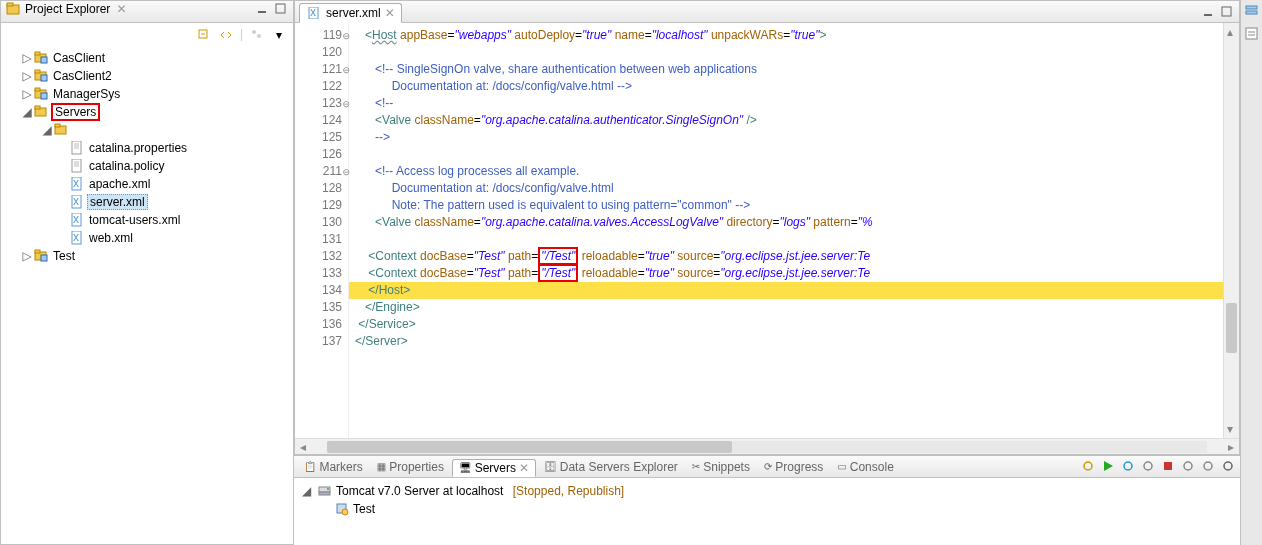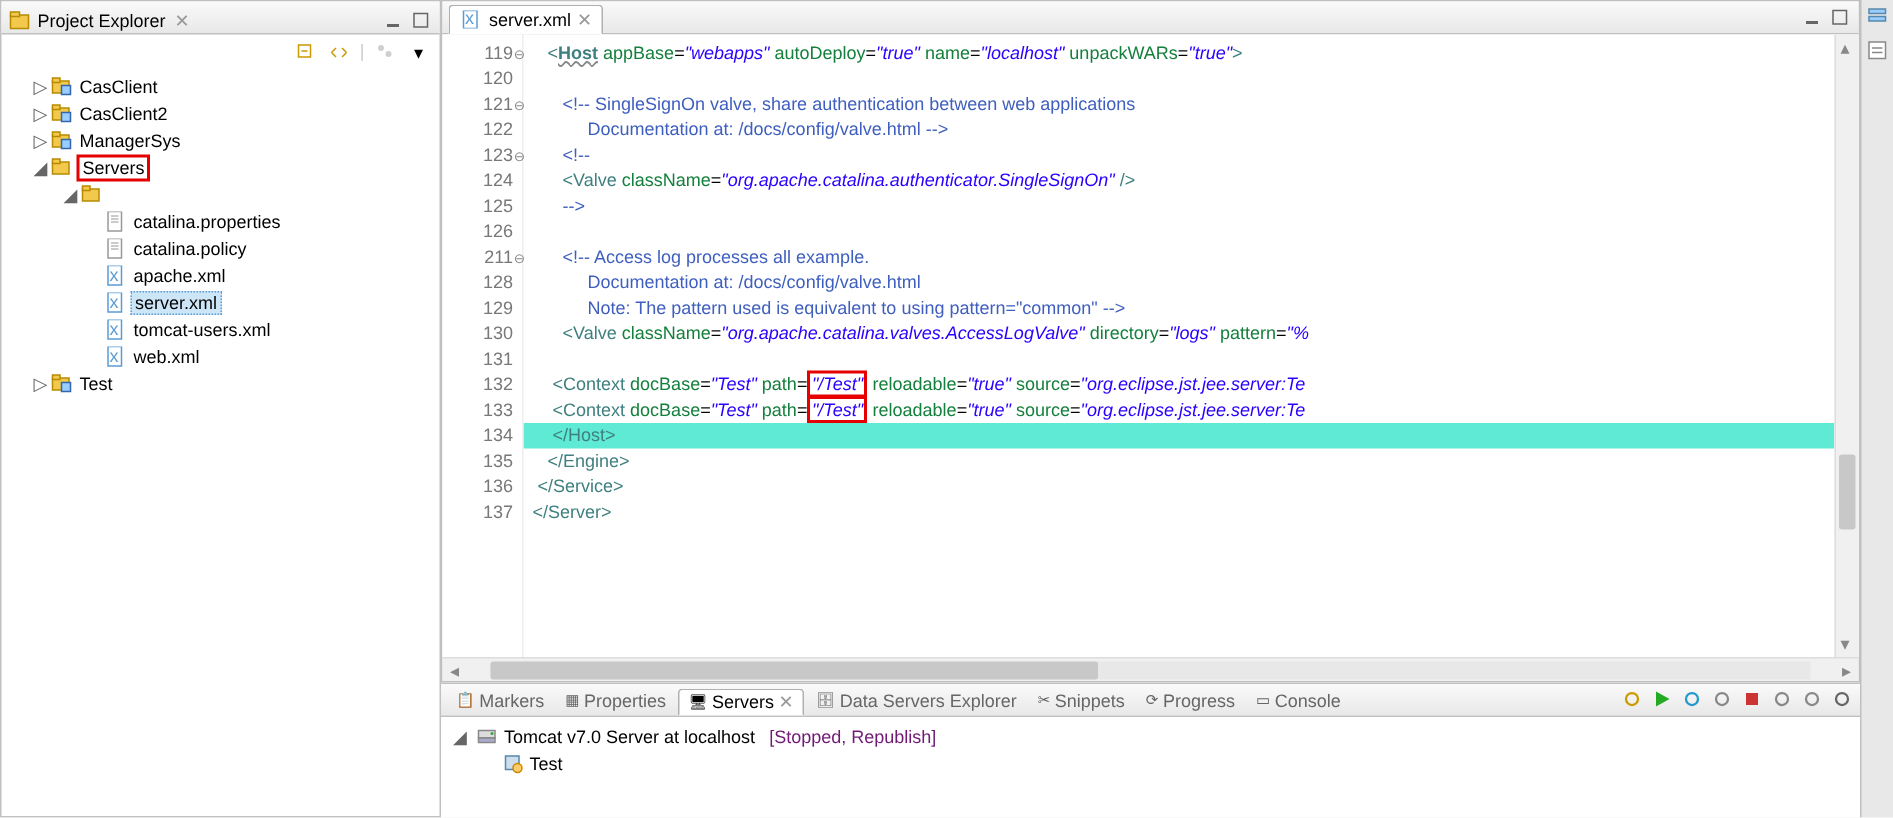--- a/index.html
+++ b/index.html
@@ -1,19 +1,19 @@
 <!DOCTYPE html>
 <html><head>
 <meta charset="utf-8">
 <style>
 * { box-sizing: border-box; margin: 0; padding: 0; font-family: "Segoe UI", Tahoma, sans-serif; font-size: 12px; }
 body { background: #f0f0f0; width: 1262px; height: 545px; overflow: hidden; display: flex; }
 
 .panel { background: #fff; border: 1px solid #c0c0c0; display: flex; flex-direction: column; }
-.panel-header { background: linear-gradient(#fafafa,#e8e8e8); border-bottom: 1px solid #c0c0c0; display: flex; align-items: flex-end; height: 22px; padding: 0 4px; }
+.panel-header { background: linear-gradient(#fafafa,#e8e8e8); border-bottom: 1px solid #c0c0c0; display: flex; align-items: flex-start; height: 22px; padding: 0 4px; }
 .panel-title { font-weight: normal; display: flex; align-items: center; gap: 4px; flex: 1; }
 .panel-toolbar { display: flex; align-items: center; gap: 2px; }
 .tb-icon { width: 16px; height: 16px; display: inline-flex; align-items: center; justify-content: center; cursor: default; }
 
 .left-col { width: 294px; display: flex; flex-direction: column; }
 .mid-col { flex: 1; display: flex; flex-direction: column; min-width: 0; }
 .right-col { width: 22px; background: #e8e8e8; border-left: 1px solid #c0c0c0; }
 
 .explorer-toolbar { display: flex; justify-content: flex-end; padding: 4px 6px; gap: 6px; }
 .tree { flex: 1; overflow: auto; padding: 2px 0; }
@@ -30,46 +30,46 @@
 
 .editor-tabs { background: linear-gradient(#fafafa,#e8e8e8); border-bottom: 1px solid #c0c0c0; display: flex; align-items: center; height: 22px; padding: 0 4px; }
 .tab { background: #fff; border: 1px solid #b0b0b0; border-bottom: 1px solid #fff; padding: 1px 6px; display: flex; align-items: center; gap: 4px; margin-top: 2px; border-radius: 3px 3px 0 0; }
 
 .editor-body { flex: 1; display: flex; background: #fff; overflow: hidden; position: relative; }
 .gutter { width: 54px; background: #fff; border-right: 1px solid #eee; text-align: right; color: #787878; padding-top: 4px; user-select: none; }
 .gutter .ln { height: 17px; line-height: 17px; padding-right: 6px; position: relative; }
 .gutter .ln.fold::after { content: "⊖"; position: absolute; right: -2px; top: 1px; font-size: 9px; color: #888; }
 .code-area { flex: 1; overflow: auto; font-family: Consolas, monospace; font-size: 13px; line-height: 17px; padding-top: 4px; white-space: pre; }
 .code-line { height: 17px; padding-left: 6px; }
-.code-line.hl { background: #5eead4; }
+.code-line.hl { background: #fde047; }
 .tok-tag { color: #3f7f7f; }
-.tok-attr { color: #15803d; }
+.tok-attr { color: #a16207; }
 .tok-str { color: #2a00ff; font-style: italic; }
 .tok-comment { color: #3f5fbf; }
-.tok-underline { text-decoration: underline wavy #888; font-weight: bold; }
+.tok-underline { text-decoration: underline wavy #888; }
 .red-box { border: 2px solid #e60000; padding: 0 1px; }
 
 .scroll-v { width: 16px; background: #f0f0f0; border-left: 1px solid #ddd; position: relative; }
 .scroll-v .thumb { position: absolute; left: 2px; right: 2px; top: 280px; height: 50px; background: #c8c8c8; border-radius: 2px; }
 .scroll-h { height: 16px; background: #f0f0f0; border-top: 1px solid #ddd; display: flex; align-items: center; }
 .scroll-h .track { flex: 1; height: 12px; background: #e8e8e8; margin: 0 16px; position: relative; }
 .scroll-h .thumb { position: absolute; top: 0; left: 0; width: 46%; height: 100%; background: #c8c8c8; border-radius: 2px; }
 
 .editor-footer-tabs { background: linear-gradient(#f8f8f8,#e8e8e8); border-top: 1px solid #c0c0c0; height: 22px; display: flex; align-items: center; }
 .foot-tab { padding: 2px 10px; border-right: 1px solid #c0c0c0; cursor: default; }
 .foot-tab.active { background: #fff; }
 
 .bottom-panel { border-top: 1px solid #c0c0c0; background: #fff; display: flex; flex-direction: column; height: 90px; }
 .views-tabs { background: linear-gradient(#fafafa,#e8e8e8); height: 22px; display: flex; align-items: center; padding: 0 4px; gap: 2px; border-bottom: 1px solid #c0c0c0; }
 .view-tab { display: flex; align-items: center; gap: 3px; padding: 1px 6px; color: #666; cursor: default; }
 .view-tab.active { background: #fff; border: 1px solid #b0b0b0; border-bottom: 1px solid #fff; border-radius: 3px 3px 0 0; color: #000; margin-top: 2px; }
 .views-toolbar { margin-left: auto; display: flex; gap: 4px; }
 .servers-tree { flex: 1; padding: 4px; }
 .srv-node { display: flex; align-items: center; height: 18px; gap: 3px; }
-.srv-status { color: #701a75; }
+.srv-status { color: #a16207; }
 
 svg { pointer-events: none; }
 </style>
 </head>
 <body>
 
 <div class="left-col panel">
   <div class="panel-header">
     <div class="panel-title">
       <span class="tb-icon">

